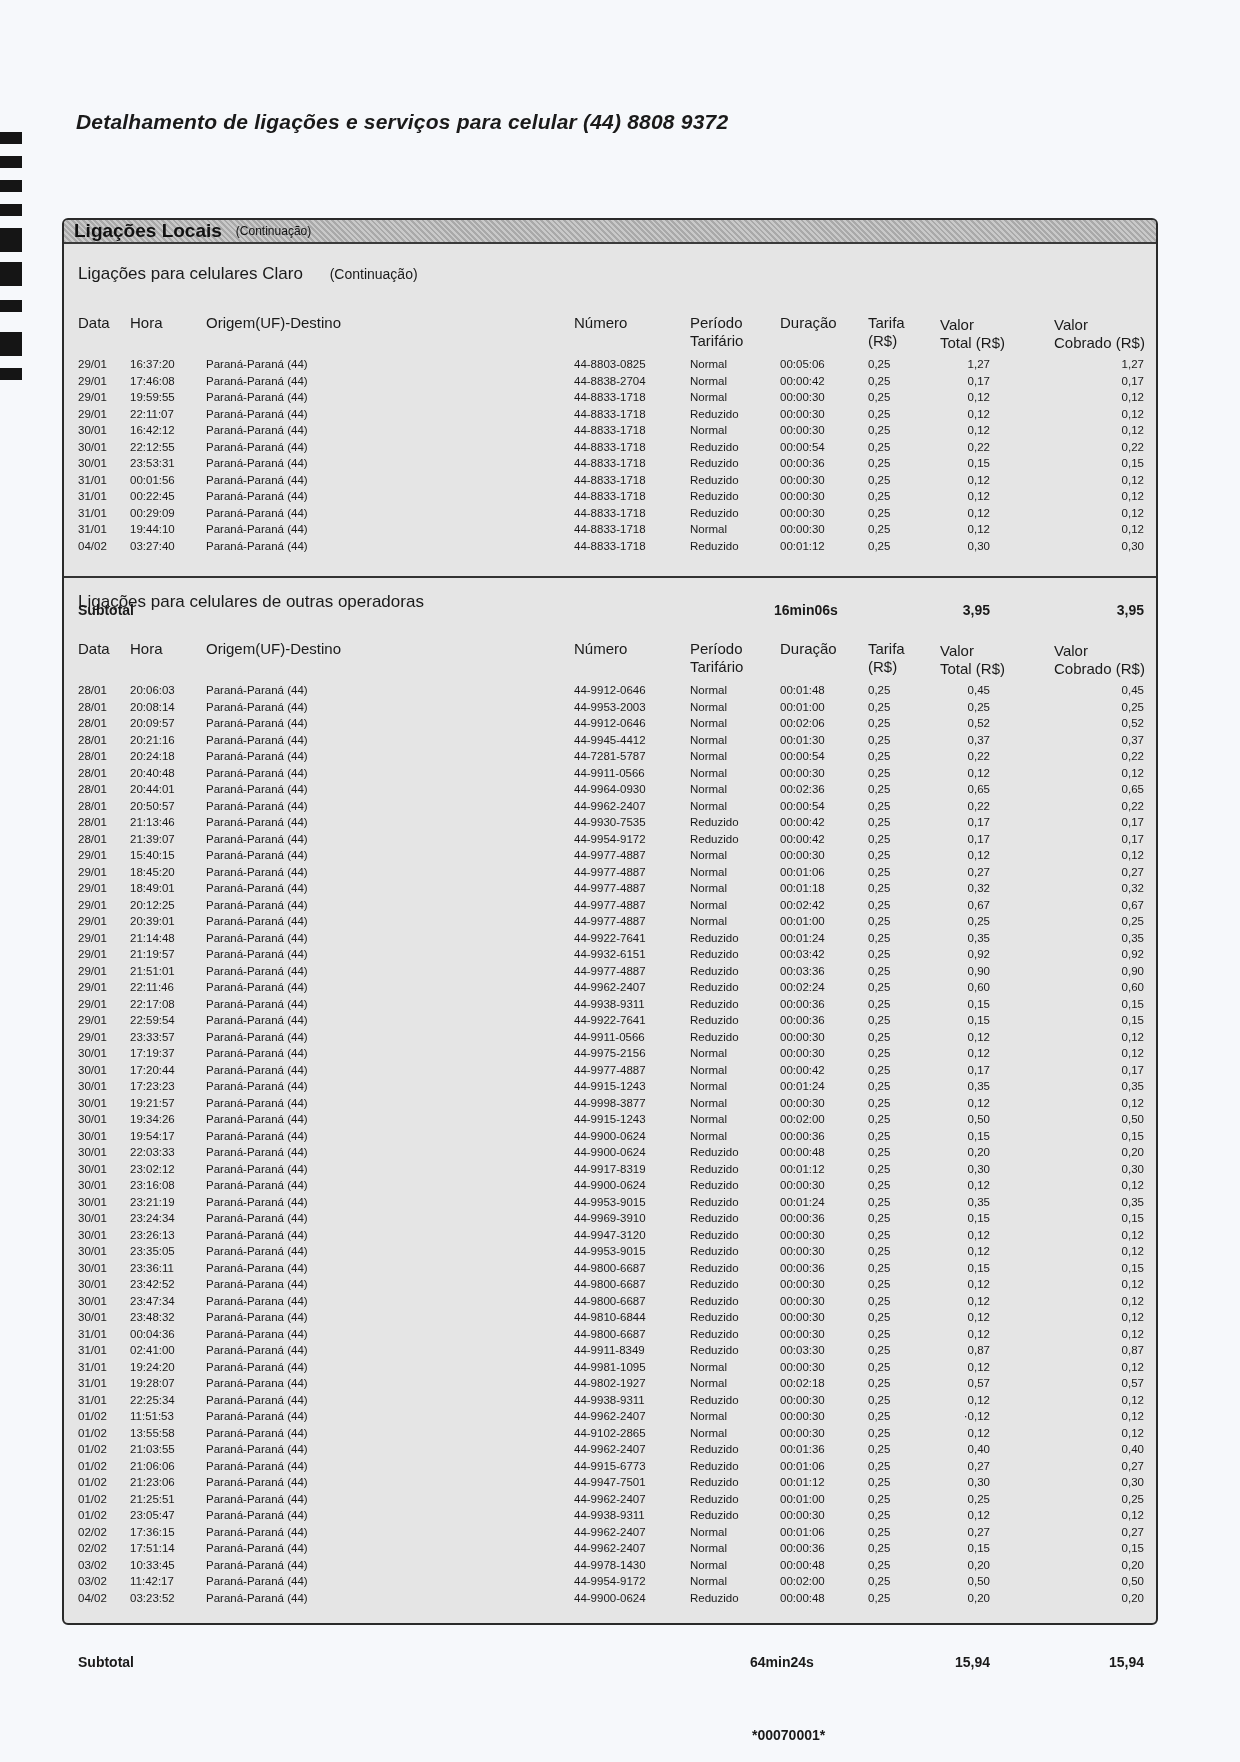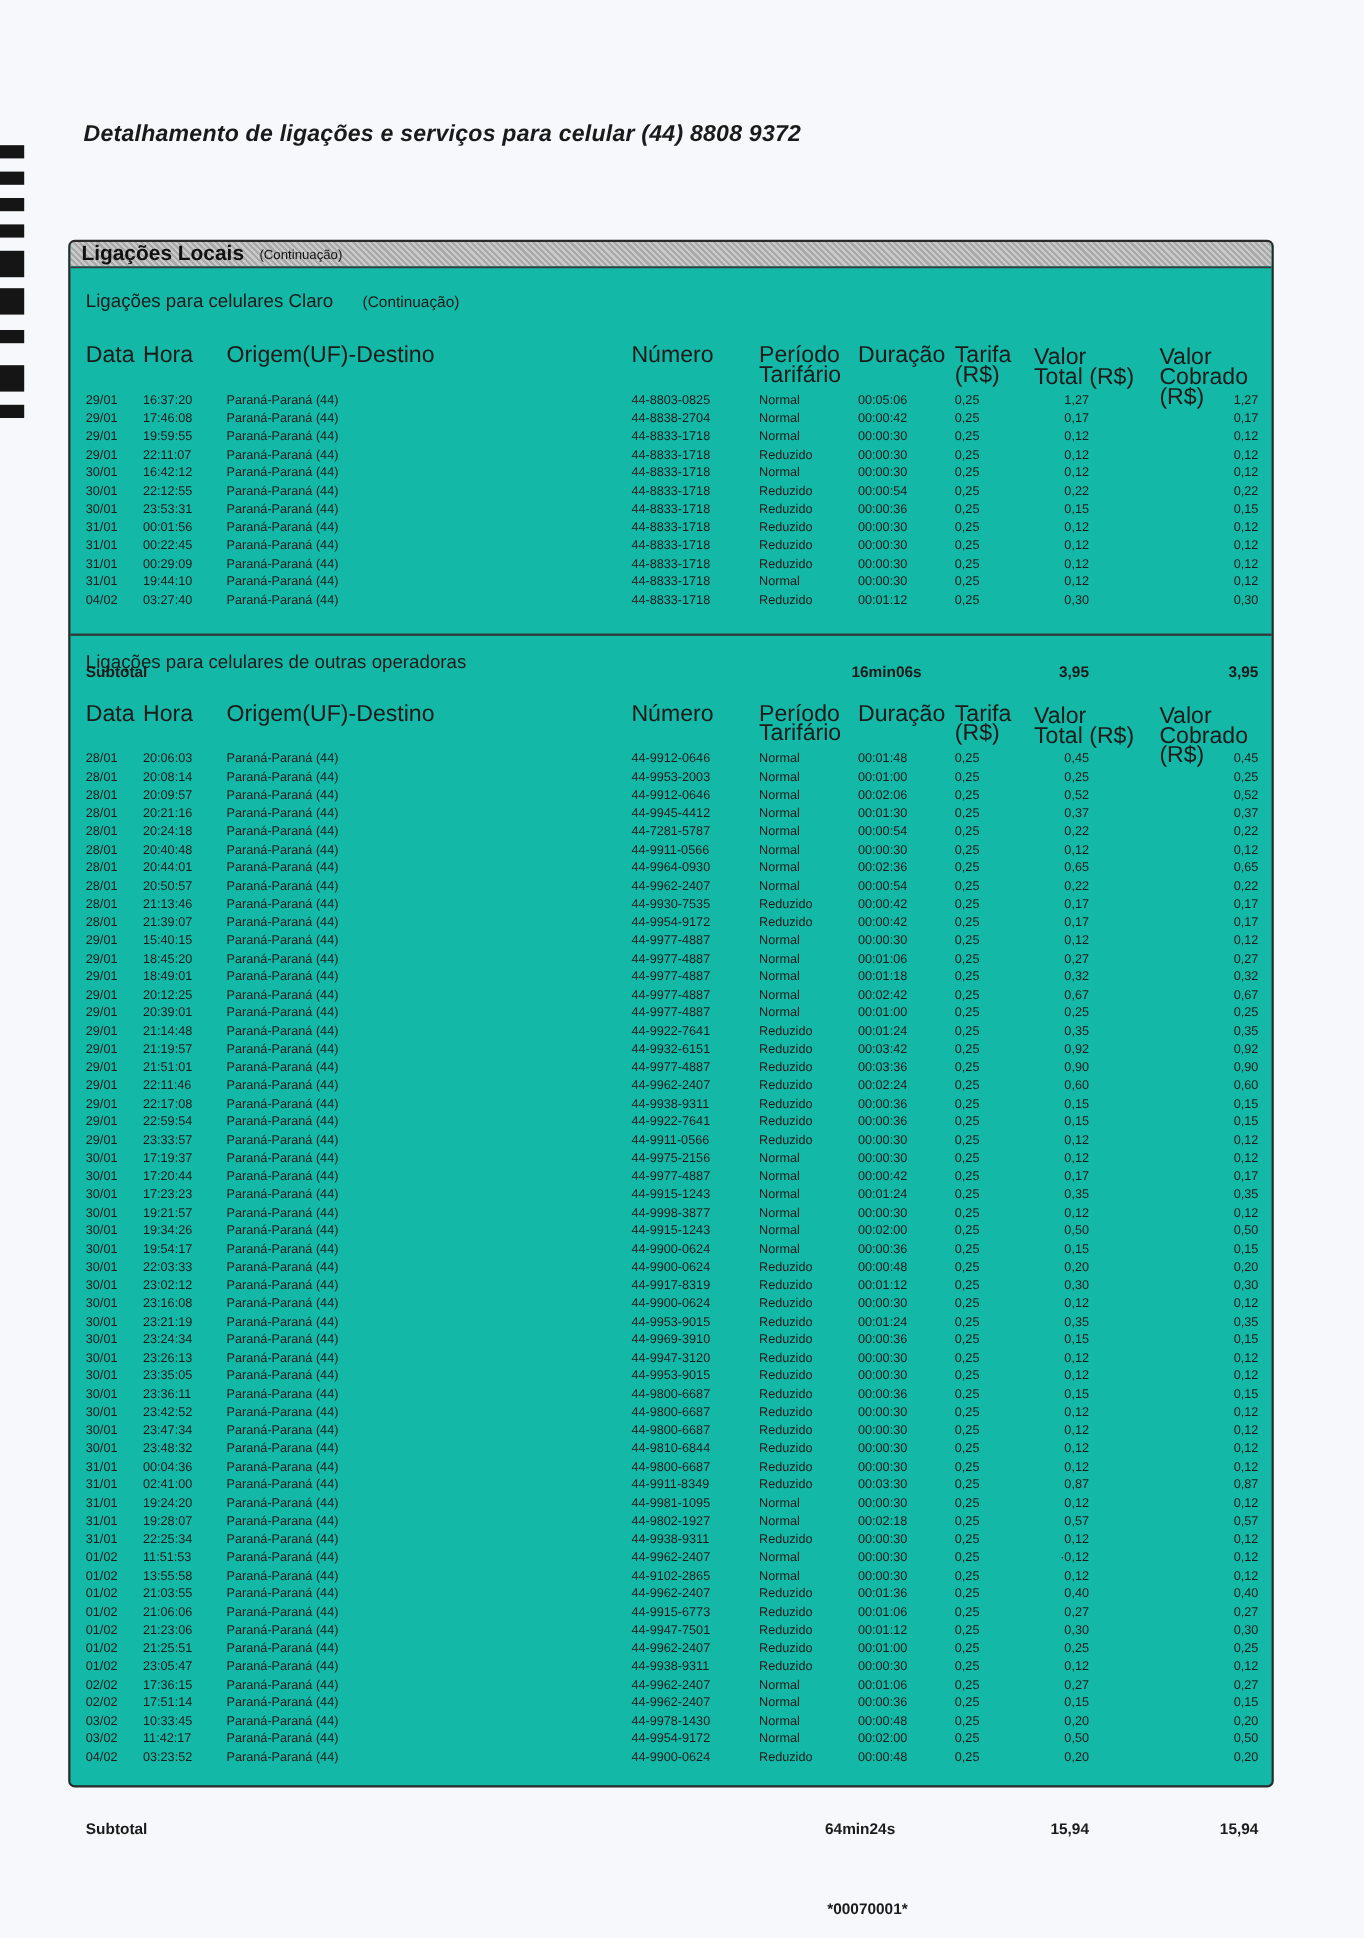--- a/index.html
+++ b/index.html
@@ -9,33 +9,33 @@
     font-family: "Liberation Sans", sans-serif;
   }
   .marks { position: absolute; left: 0; top: 132px; width: 22px; }
   .mark { position: absolute; left: 0; width: 22px; background: #151515; }
   .title {
     position: absolute; left: 76px; top: 110px;
     font-size: 21px; font-weight: bold; letter-spacing: 0.2px; font-style: italic;
   }
   .frame {
     position: absolute; left: 62px; top: 218px; width: 1092px; height: 1403px;
-    border: 2px solid #2a2a2a; border-radius: 6px; background: #14b8a6;
+    border: 2px solid #2a2a2a; border-radius: 6px; background: #e5e5e5;
   }
   .banner {
     height: 22px; border-radius: 4px 4px 0 0;
     background: repeating-linear-gradient(45deg, #a9a9a9 0 2px, #c9c9c9 2px 4px);
     border-bottom: 2px solid #3a3a3a; display: flex; align-items: center; padding-left: 10px;
   }
   .banner .bt { font-size: 19px; font-weight: bold; color: #111; }
   .banner .bc { font-size: 12px; margin-left: 14px; color: #111; }
   .section-title { position: absolute; left: 14px; font-size: 17px; }
   .section-title .cont { font-size: 14px; margin-left: 22px; }
   .table { position: absolute; left: 14px; width: 1068px; }
-  .hdr { position: relative; height: 44px; font-size: 21px; }
+  .hdr { position: relative; height: 44px; font-size: 15px; }
   .hdr span { position: absolute; top: 0; line-height: 18px; }
   .row { position: relative; height: 16.5px; font-size: 11.5px; }
   .row span { position: absolute; top: 0; white-space: nowrap; }
   .c-data { left: 0; } .c-hora { left: 52px; } .c-orig { left: 128px; }
   .c-num { left: 496px; } .c-per { left: 612px; } .c-dur { left: 702px; }
   .c-tar { left: 790px; } .c-vt { right: 156px; text-align: right; } .c-vc { right: 2px; text-align: right; }
   .hdr .c-vt { right: auto; left: 862px; text-align: left; }
   .hdr .c-vc { right: auto; left: 976px; text-align: left; }
   .subtotal { position: relative; height: 20px; font-size: 14px; font-weight: bold; }
   .subtotal span { position: absolute; top: 2px; margin-top: 44px; }

